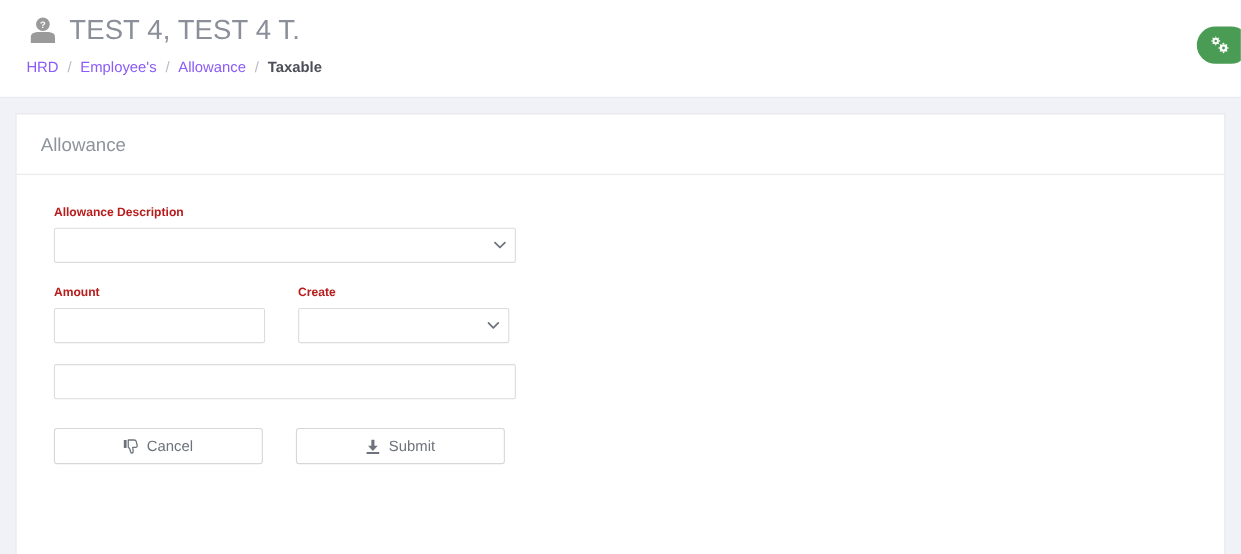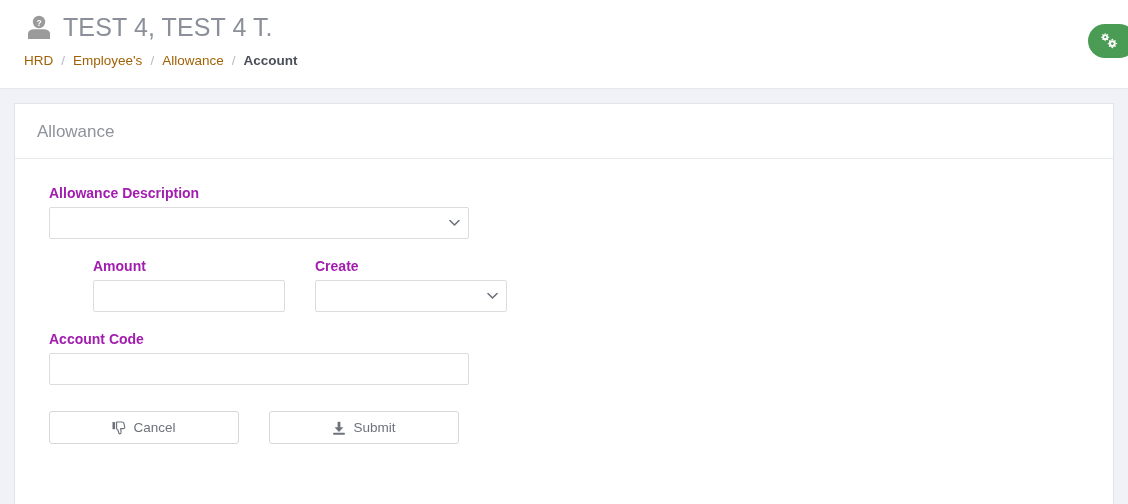--- a/index.html
+++ b/index.html
@@ -46,21 +46,21 @@
   }
   .breadcrumb {
     margin-top: 11px;
     font-size: 13.5px;
     line-height: 16px;
     color: #8e949e;
     display: flex;
     align-items: center;
     white-space: nowrap;
   }
-  .crumb-link { color: #a16207; text-decoration: none; }
+  .crumb-link { color: #8b5cf6; text-decoration: none; }
   .crumb-sep { color: #b7bcc4; margin: 0 8px; }
   .crumb-current { color: #4a4f58; font-weight: bold; }
 
   
   .gear-pill {
     position: absolute;
     top: 24px;
     right: -8px;
     width: 48px;
     height: 34px;
@@ -91,27 +91,27 @@
     color: #8e939c;
     font-weight: 400;
     line-height: 20px;
   }
   .card-body {
     padding: 26px 34px 24px 34px;
   }
 
   
   .form-group { margin-bottom: 19px; }
-  .form-row { display: flex; margin-left: 44px; }
+  .form-row { display: flex; }
   .form-row .form-group { margin-right: 30px; }
   .field-label {
     display: block;
-    font-size: 14px;
+    font-size: 11px;
     font-weight: bold;
-    color: #a21caf;
+    color: #b91c1c;
     margin-bottom: 6px;
     line-height: 16px;
   }
   .text-input,
   .select-input {
     display: block;
     height: 32px;
     border: 1px solid #dcdcdc;
     background: #ffffff;
     border-radius: 2px;
@@ -179,21 +179,21 @@
       <span class="page-title">TEST 4, TEST 4 T.</span>
     </div>
 
     <div class="breadcrumb">
       <a href="#" class="crumb-link">HRD</a>
       <span class="crumb-sep">/</span>
       <a href="#" class="crumb-link">Employee's</a>
       <span class="crumb-sep">/</span>
       <a href="#" class="crumb-link">Allowance</a>
       <span class="crumb-sep">/</span>
-      <span class="crumb-current">Account</span>
+      <span class="crumb-current">Taxable</span>
     </div>
 
   </div>
 
   <div class="gear-pill">
     <span style="line-height:0;">
       <svg width="20" height="18" viewBox="0 0 20 18" xmlns="http://www.w3.org/2000/svg" fill="#ffffff">
         <g>
           <circle cx="6.2" cy="5.2" r="2.9"></circle>
           <circle cx="6.2" cy="5.2" r="1.1" fill="#4a9b54"></circle>
@@ -263,21 +263,20 @@
                 <svg width="11" height="7" viewBox="0 0 11 7" xmlns="http://www.w3.org/2000/svg">
                   <path d="M1 1 L5.5 5.5 L10 1" stroke="#6d727b" stroke-width="1.6" fill="none" stroke-linecap="round" stroke-linejoin="round"></path>
                 </svg>
               </span>
             </span>
           </div>
         </div>
 
 
         <div class="form-group">
-          <label class="field-label">Account Code</label>
           <input class="text-input w-wide" type="text" value="" style="">
         </div>
 
         <div class="button-row">
           <button class="btn" type="button">
             <span class="btn-icon">
               <svg width="14" height="14" viewBox="0 0 14 14" xmlns="http://www.w3.org/2000/svg" fill="#6d727b">
                 <rect x="0.5" y="1" width="2.6" height="7.2" rx="0.4"></rect>
                 <path d="M4.6 1 L9.8 1 Q11.6 1 11.9 2.4 L12.7 6 Q12.9 7.6 11.2 7.6 L8.6 7.6
                          L9.1 10.6 Q9.3 12.6 8 12.9 Q7.2 13.1 6.9 12.2 L5.9 9 Q5.6 8.1 4.6 7.7 Z" fill="none" stroke="#6d727b" stroke-width="1.15" stroke-linejoin="round"></path>

